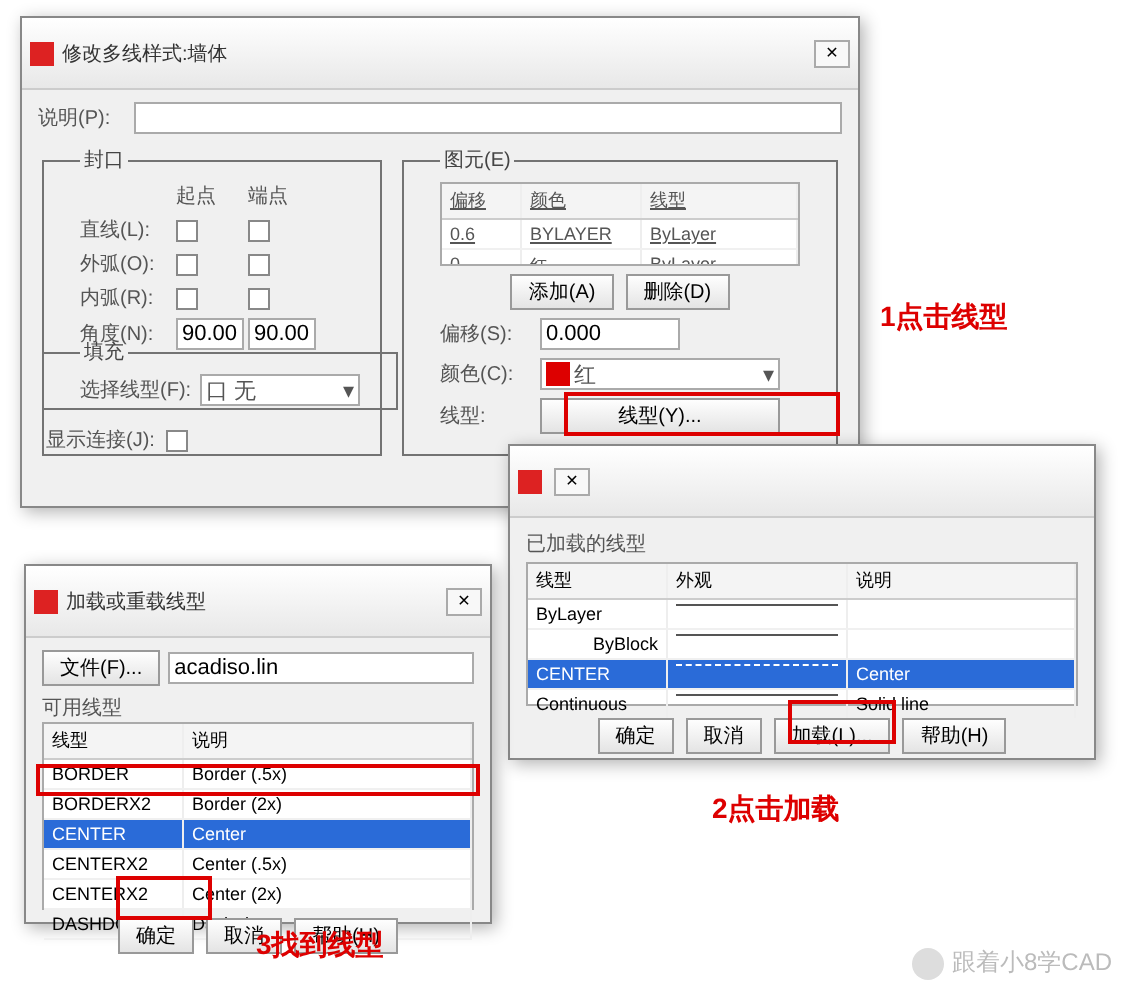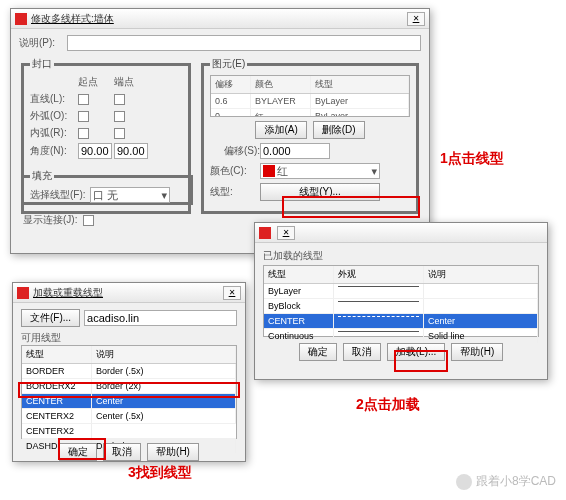--- a/index.html
+++ b/index.html
@@ -1,26 +1,26 @@
 <!DOCTYPE html>
 <html><head>
 <meta charset="utf-8">
 <style>
 * { box-sizing: border-box; font-family: "Microsoft YaHei", SimSun, sans-serif; }
 html, body { margin: 0; padding: 0; width: 566px; height: 500px; background: #fff; position: relative; font-size: 10px; }
 .dlg { position: absolute; background: #f0f0f0; border: 1px solid #888; box-shadow: 2px 2px 8px rgba(0,0,0,0.3); }
-.titlebar { height: 20px; background: linear-gradient(#fff,#e8e8e8); border-bottom: 1px solid #ccc; display: flex; align-items: center; padding: 0 4px; text-decoration: underline; }
+.titlebar { height: 36px; background: linear-gradient(#fff,#e8e8e8); border-bottom: 1px solid #ccc; display: flex; align-items: center; padding: 0 4px; }
 .app-icon { width: 12px; height: 12px; background: #d22; margin-right: 4px; display: inline-block; }
 .titletext { flex: 1; font-size: 10px; color: #333; }
 .winbtn { width: 18px; height: 14px; border: 1px solid #aaa; background: #f8f8f8; display: flex; align-items: center; justify-content: center; margin-left: 2px; font-size: 8px; cursor: pointer; }
 .body { padding: 6px 8px; }
 .row { display: flex; align-items: center; margin-bottom: 4px; }
 .lbl { font-size: 10px; color: #555; }
 .inpt { height: 16px; border: 1px solid #aaa; background: #fff; font-size: 11px; padding: 0 2px; }
-fieldset { border: 3px solid #737373; margin: 2px; padding: 4px 6px 6px; font-size: 10px; color: #555; }
+fieldset { border: 1px solid #737373; margin: 2px; padding: 4px 18px 6px; font-size: 10px; color: #555; }
 legend { font-size: 10px; color: #444; padding: 0 2px; }
 .chk { width: 11px; height: 11px; border: 1px solid #888; background: #fff; display: inline-block; }
 .btn { height: 18px; border: 1px solid #999; background: linear-gradient(#fefefe,#e4e4e4); font-size: 10px; padding: 0 8px; cursor: pointer; display: inline-flex; align-items: center; justify-content: center; }
 .grid { background: #fff; border: 1px solid #aaa; width: 100%; }
 .gridhdr, .gridrow { display: flex; font-size: 9px; }
 .gridhdr { background: #f4f4f4; border-bottom: 1px solid #ccc; }
 .cell { padding: 2px 4px; border-right: 1px solid #eee; overflow: hidden; white-space: nowrap; }
 .gridrow { border-bottom: 1px solid #f0f0f0; }
 .sel { background: #2a6bd8; color: #fff; }
 .redbox { position: absolute; border: 2px solid #d00; pointer-events: none; }
@@ -64,21 +64,21 @@
           <span class="chk"></span>
           <span class="chk"></span>
           <div class="lbl">角度(N):</div>
           <input class="inpt" style="width: 34px;" value="90.00">
           <input class="inpt" style="width: 34px;" value="90.00">
         </div>
       </fieldset>
 
       <fieldset style="flex:1;">
         <legend>图元(E)</legend>
-        <div class="grid" style="height:42px; overflow:hidden;">
+        <div class="grid" style="height:42px; overflow:hidden;text-decoration:underline;">
           <div class="gridhdr">
             <div class="cell" style="width:40px;">偏移</div>
             <div class="cell" style="width:60px;">颜色</div>
             <div class="cell" style="flex:1;">线型</div>
           </div>
           <div class="gridrow">
             <div class="cell" style="width:40px;">0.6</div>
             <div class="cell" style="width:60px;">BYLAYER</div>
             <div class="cell" style="flex:1;">ByLayer</div>
           </div>
@@ -87,21 +87,21 @@
             <div class="cell" style="width:60px;">红</div>
             <div class="cell" style="flex:1;">ByLayer</div>
           </div>
 
         </div>
         <div class="row" style="margin-top:4px; gap:6px; justify-content:center;">
           <button class="btn">添加(A)</button>
           <button class="btn">删除(D)</button>
         </div>
         <div class="row">
-            <span class="lbl" style="width:50px;text-align:right;">偏移(S):</span>
+            <span class="lbl" style="width:50px;">偏移(S):</span>
             <input class="inpt" style="width: 70px;" value="0.000">
           </div>
         <div class="row">
             <span class="lbl" style="width:50px;">颜色(C):</span>
           <div class="inpt" style="width:120px; display:flex; align-items:center;">
               <span class="colorsq" style="background:#d00;"></span>
               <span>红</span>
               <span style="margin-left:auto;">▾</span>
             </div>
         </div>
@@ -147,21 +147,21 @@
         <div class="cell" style="flex:1;">说明</div>
       </div>
       <div class="gridrow">
           <div class="cell" style="width:70px;">ByLayer</div>
           <div class="cell" style="width:90px;">
             <div class="solidln"></div>
           </div>
           <div class="cell" style="flex:1;"></div>
         </div>
       <div class="gridrow">
-          <div class="cell" style="width:70px;">ByBlock</div>
+          <div class="cell" style="width:70px;text-align:right;">ByBlock</div>
           <div class="cell" style="width:90px;">
             <div class="solidln"></div>
           </div>
           <div class="cell" style="flex:1;"></div>
         </div>
       <div class="gridrow sel">
           <div class="cell" style="width:70px;">CENTER</div>
           <div class="cell" style="width:90px;">
             <div class="dash" style="border-color:#fff;"></div>
           </div>
@@ -212,20 +212,21 @@
       <div class="gridrow sel">
           <div class="cell" style="width:70px;">CENTER</div>
           <div class="cell" style="flex:1;">Center</div>
         </div>
       <div class="gridrow">
           <div class="cell" style="width:70px;">CENTERX2</div>
           <div class="cell" style="flex:1;">Center (.5x)</div>
         </div>
       <div class="gridrow">
           <div class="cell" style="width:70px;">CENTERX2</div>
+          <div class="cell" style="flex:1;">Center (2x)</div>
         </div>
       <div class="gridrow">
           <div class="cell" style="width:70px;">DASHDOT</div>
           <div class="cell" style="flex:1;">Dash dot</div>
         </div>
     </div>
     <div class="row" style="margin-top:4px; gap:6px; justify-content:center;">
       <button class="btn">确定</button>
       <button class="btn">取消</button>
       <button class="btn">帮助(H)</button>

